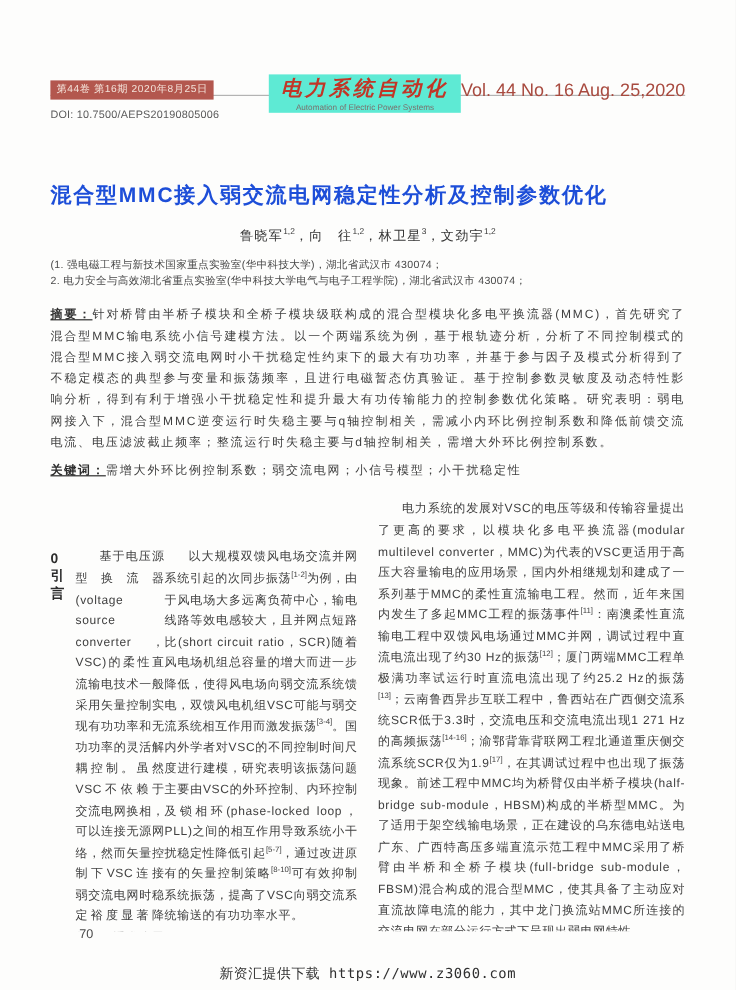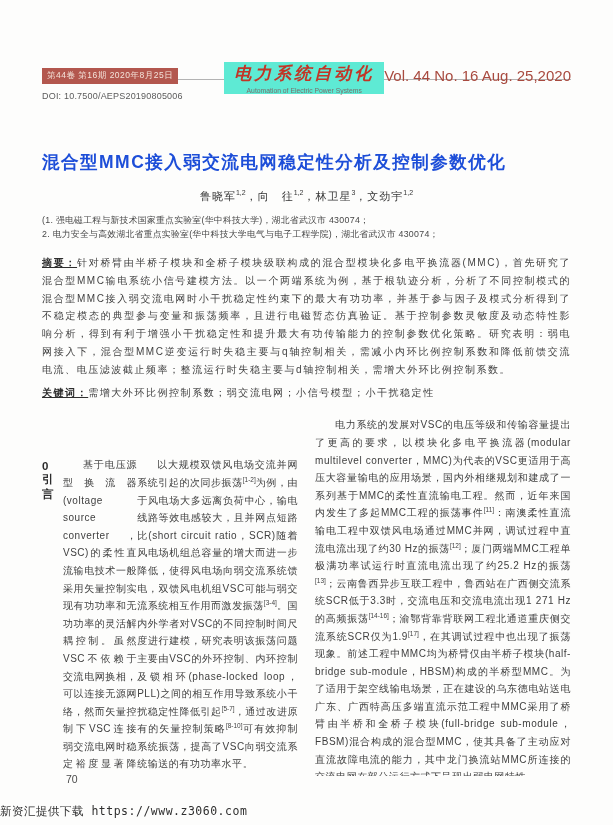--- a/index.html
+++ b/index.html
@@ -60,21 +60,21 @@
   .body-p {
     margin:0; font-size:10px; line-height:17.6px;
     text-align:justify; text-indent:2em; color:#404040; letter-spacing:0.55px;
   }
   sup { font-size:6.5px; line-height:0; vertical-align:super; letter-spacing:0; }
   .footnote { margin-top:auto; font-size:7.8px; line-height:12.8px; color:#4c4c4c; letter-spacing:0.3px; }
   .fn-rule { width:98px; border-top:1px solid #6f6f6f; margin-bottom:5px; }
   
   .page-number { position:absolute; left:66px; bottom:40px; font-size:10.5px; color:#4a4a4a; }
   .watermark {
-    position:absolute; left:0; right:0; bottom:6px; text-align:left;
+    position:absolute; left:0; right:0; bottom:6px; text-align:center;
     font-size:11.5px; color:#2f2f2f; letter-spacing:0.5px;
     font-family:"DejaVu Sans Mono", monospace;
   }
 </style>
 </head>
 <body>
 
 <div class="page">
 
   <div class="header">

